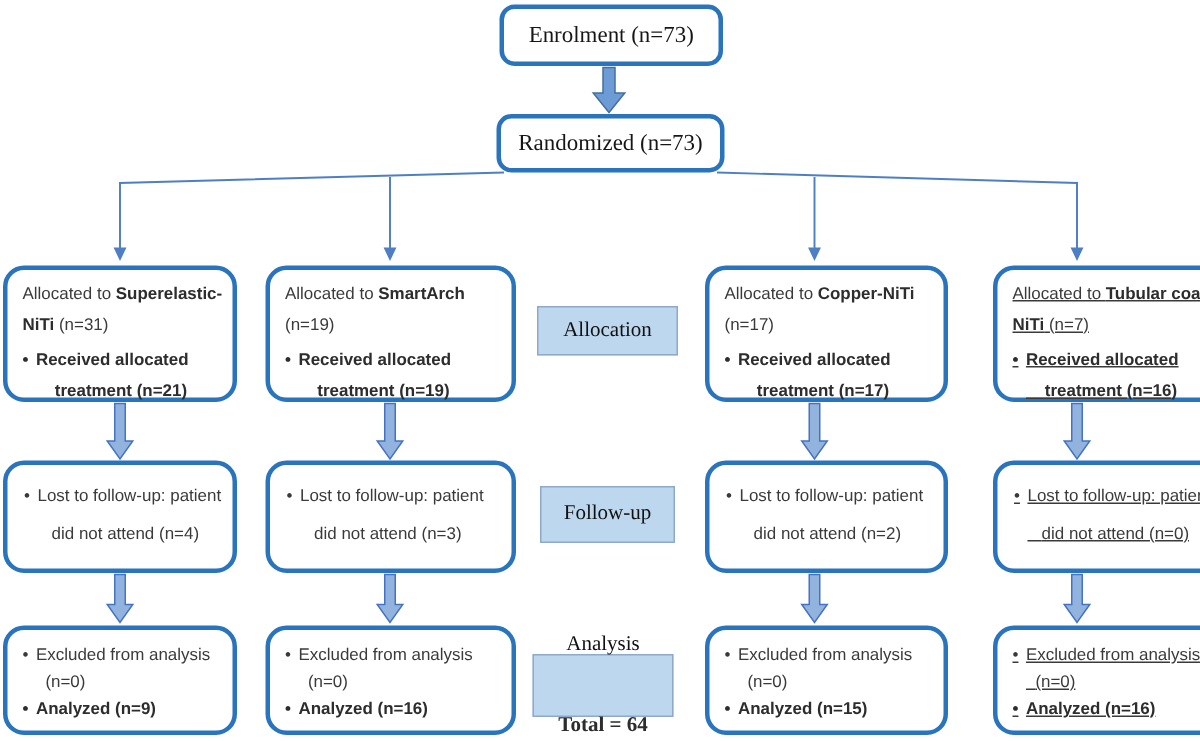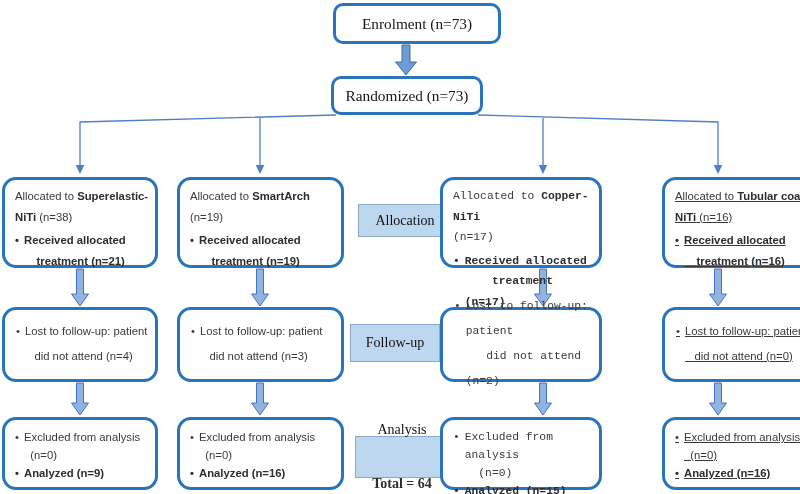--- a/index.html
+++ b/index.html
@@ -18,27 +18,27 @@
     background: #ffffff;
     border: 3px solid #2a74be;
     border-radius: 14px;
   }
   .topbox {
     border-radius: 10px;
     display: flex; align-items: center; justify-content: center;
     font-family: "Liberation Serif", serif;
     font-size: 15.3px; color: #161616;
   }
-  .enrol { left: 333px; top: 3px;  width: 168px; height: 41px; }
+  .enrol { left: 333px; top: 3px;  width: 149px; height: 41px; }
   .rand  { left: 331px; top: 76px; width: 152px; height: 39px; }
 
   
   .c1 { left: 2px;   width: 156px; }
   .c2 { left: 177px; width: 167px; }
-  .c3 { left: 440px; width: 162px; font-family: Liberation Mono, monospace; }
+  .c3 { left: 470px; width: 162px; }
   .c4 { left: 662px; width: 187px; text-decoration: underline; }
   .r-alloc  { top: 177px; height: 91px; }
   .r-follow { top: 307px; height: 75px; }
   .r-anal   { top: 417px; height: 73px; }
 
   .colbox { color: #3a3a3a; font-size: 11.3px; }
   .b { font-weight: bold; color: #2d2d2d; }
 
   .allocbox { padding: 6px 3px 0 10px; line-height: 20.5px; }
   .allocbox .para { white-space: pre-wrap; }
@@ -55,21 +55,21 @@
     position: absolute;
     background: #bdd7ee;
     border: 1.5px solid #8fa9c8;
     display: flex; flex-direction: column; align-items: center; justify-content: center;
     font-family: "Liberation Serif", serif;
     font-size: 14px; color: #111111;
     line-height: 18px;
     text-align: left;
   }
   .lbl-alloc  { left: 358px; top: 204px; width: 94px; height: 33px; }
-  .lbl-follow { left: 350px; top: 324px; width: 90px; height: 38px; }
+  .lbl-follow { left: 360px; top: 324px; width: 90px; height: 38px; }
   .lbl-anal   { left: 355px; top: 436px; width: 94px; height: 42px; gap: 36px; }
 </style>
 </head>
 <body>
 
 <div class="canvas">
 
   <svg class="connectors" width="800" height="494" viewBox="0 0 800 494">
 
     <polygon points="402,45 410,45 410,62 416.5,62 406,75 395.5,62 402,62" fill="#6d9bd5" stroke="#41719c" stroke-width="1"></polygon>
@@ -107,21 +107,21 @@
   <div class="label-box lbl-follow">
     <span>Follow-up</span>
   </div>
   <div class="label-box lbl-anal">
     <span>Analysis</span>
     <span class="b">Total = 64</span>
   </div>
 
   <div class="box colbox allocbox r-alloc c1">
     <div class="para"><span>Allocated to </span><span class="b">Superelastic-
-NiTi</span><span> (n=38)</span></div>
+NiTi</span><span> (n=31)</span></div>
     <div class="bullet-item">
       <span class="bullet b">•</span>
       <span class="bt b">Received allocated
     treatment (n=21)</span>
     </div>
   </div>
   <div class="box colbox allocbox r-alloc c2">
     <div class="para"><span>Allocated to </span><span class="b">SmartArch</span><span>
 (n=19)</span></div>
     <div class="bullet-item">
@@ -134,21 +134,21 @@
     <div class="para"><span>Allocated to </span><span class="b">Copper-NiTi</span><span>
 (n=17)</span></div>
     <div class="bullet-item">
       <span class="bullet b">•</span>
       <span class="bt b">Received allocated
     treatment (n=17)</span>
     </div>
   </div>
   <div class="box colbox allocbox r-alloc c4">
     <div class="para"><span>Allocated to </span><span class="b">Tubular coaxial-
-NiTi</span><span> (n=16)</span></div>
+NiTi</span><span> (n=7)</span></div>
     <div class="bullet-item">
       <span class="bullet b">•</span>
       <span class="bt b">Received allocated
     treatment (n=16)</span>
     </div>
   </div>
 
   <div class="box colbox followbox r-follow c1">
     <div class="bullet-item">
       <span class="bullet">•</span>

